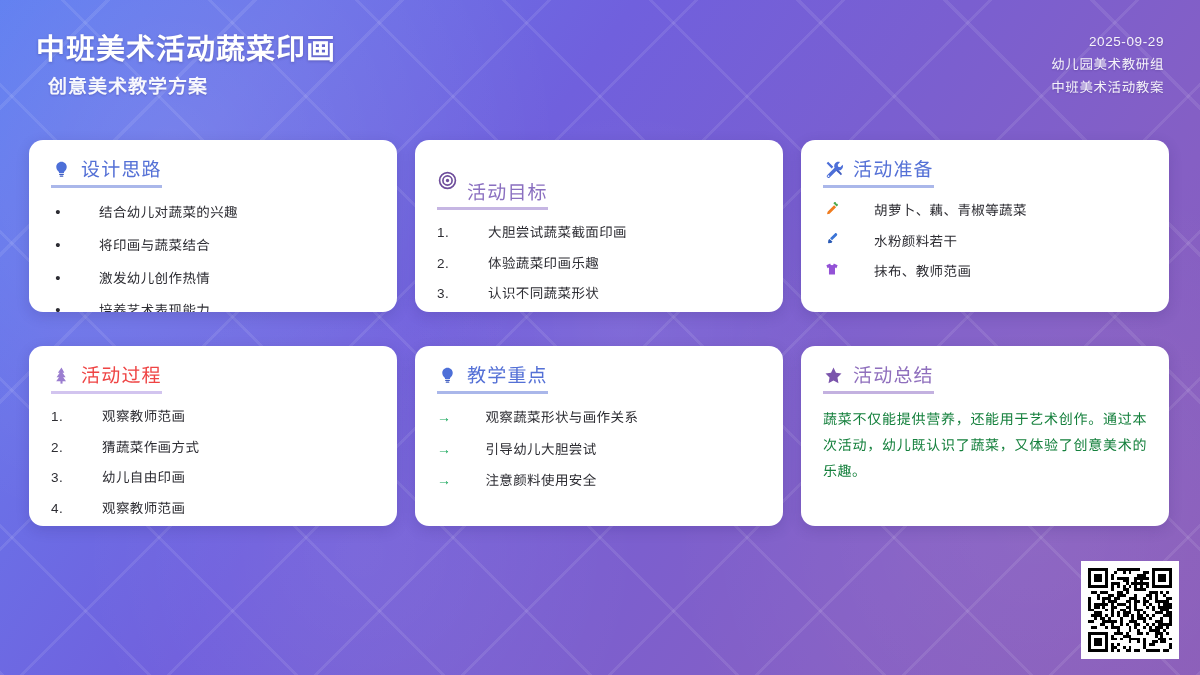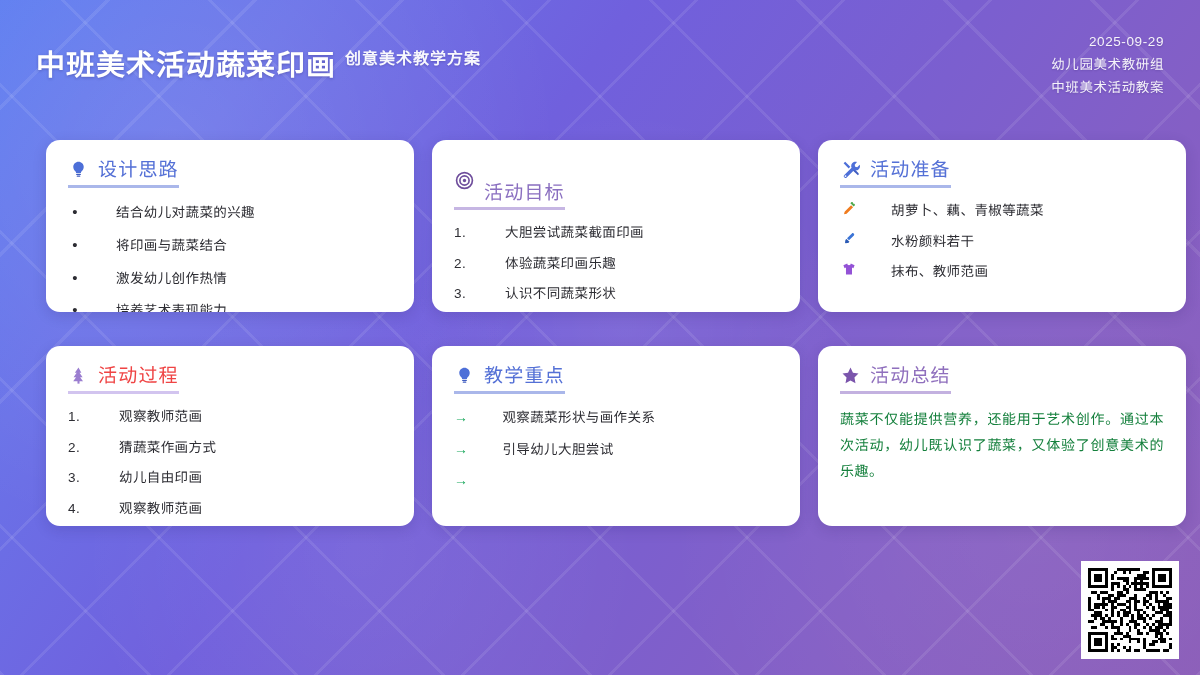--- a/index.html
+++ b/index.html
@@ -58,38 +58,39 @@
     top: 0; left: 0;
     width: 1200px;
     height: 128px;
     padding: 0 36px;
     display: flex;
     align-items: center;
     justify-content: space-between;
     z-index: 3;
   }
 
-  .header-left { display: flex; flex-direction: row; gap: 9px; padding-top: 4px; }
+  .header-left { display: flex; flex-direction: column; gap: 9px; padding-top: 4px; }
 
   .deck-title {
     font-size: 29px;
     font-weight: 700;
     color: #ffffff;
     letter-spacing: 1px;
     line-height: 1.15;
     text-shadow: 0 1px 3px rgba(30,20,80,0.28);
   }
 
   .deck-subtitle {
-    font-size: 16px;
+    font-size: 19px;
     font-weight: 700;
     color: rgba(255,255,255,0.95);
     letter-spacing: 1px;
     line-height: 1.2;
     text-shadow: 0 1px 2px rgba(30,20,80,0.22);
+    margin-left: 12px;
   }
 
   .header-right {
     display: flex;
     flex-direction: column;
     align-items: flex-end;
     gap: 5px;
     padding-top: 2px;
   }
 
@@ -98,21 +99,21 @@
     color: rgba(255,255,255,0.93);
     letter-spacing: 0.6px;
     line-height: 1.35;
     text-shadow: 0 1px 2px rgba(30,20,80,0.22);
   }
 
   
   .grid {
     position: absolute;
     top: 140px;
-    left: 46px;
+    left: 29px;
     width: 1140px;
     display: grid;
     grid-template-columns: repeat(3, 368px);
     grid-template-rows: 172px 180px;
     column-gap: 18px;
     row-gap: 34px;
     z-index: 3;
   }
 
   .card {
@@ -380,20 +381,21 @@
         <li class="item">
           <span class="marker arrow">→</span>
           <span class="item-text">观察蔬菜形状与画作关系</span>
         </li>
         <li class="item">
           <span class="marker arrow">→</span>
           <span class="item-text">引导幼儿大胆尝试</span>
         </li>
         <li class="item">
           <span class="marker arrow">→</span>
+          <span class="item-text">注意颜料使用安全</span>
         </li>
       </ul>
     </div>
     <div class="card accent-deep">
       <div class="card-head">
         <span class="card-icon">
           <svg width="19" height="19" viewBox="0 0 24 24">
             <path d="M12 1.9l3.1 6.6 7 1-5.1 5.1 1.3 7.2L12 18.4l-6.3 3.4 1.3-7.2L1.9 9.5l7-1L12 1.9z" fill="#7b55ac"></path>
           </svg>
         </span>

